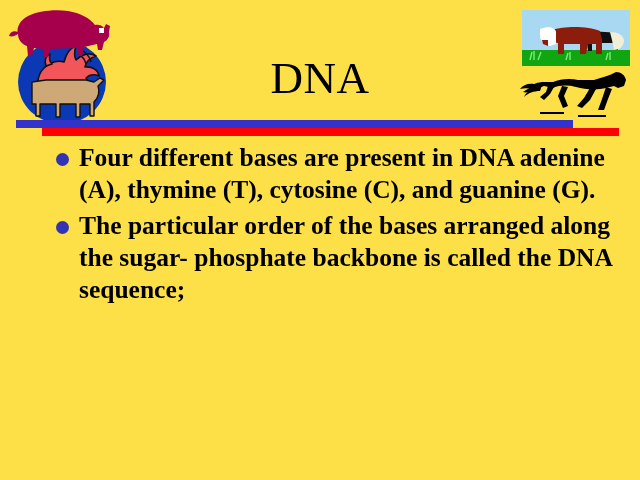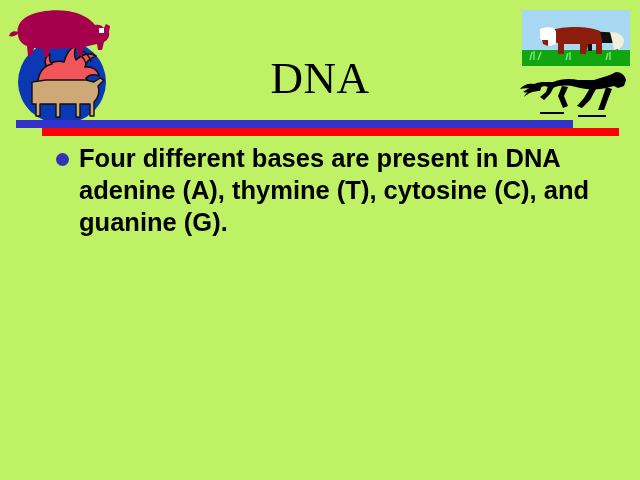--- a/index.html
+++ b/index.html
@@ -10,21 +10,21 @@
     width: 640px;
     height: 480px;
     background: #ffffff;
     font-family: "Liberation Serif", "DejaVu Serif", serif;
     overflow: hidden;
   }
   .slide {
     position: relative;
     width: 640px;
     height: 480px;
-    background: #bef264;
+    background: #fde047;
   }
 
   
   .header {
     position: absolute;
     left: 0;
     top: 0;
     width: 640px;
     height: 140px;
   }
@@ -113,21 +113,21 @@
     border-radius: 50%;
     background: #3333b5;
   }
   .bullet-text {
     display: block;
     margin-left: 27px;
     font-size: 25.5px;
     line-height: 32px;
     font-weight: bold;
     color: #000000;
-    font-family: Liberation Sans, sans-serif;
+    font-family: Liberation Serif, serif;
   }
 </style>
 </head>
 <body>
 
 <div class="slide">
 
   <div class="header">
 
     <div class="emblem">
@@ -222,16 +222,20 @@
     <div class="bar-red"></div>
   </div>
 
   <div class="body">
 
     <div class="bullet-row">
       <span class="bullet-dot"></span>
       <span class="bullet-text">Four different bases are present in DNA adenine (A), thymine (T), cytosine (C), and guanine (G).</span>
     </div>
 
+    <div class="bullet-row">
+      <span class="bullet-dot"></span>
+      <span class="bullet-text">The particular order of the bases arranged along the sugar- phosphate backbone is called the DNA sequence;</span>
+    </div>
 
 
   </div>
 </div>
 
 </body></html>

